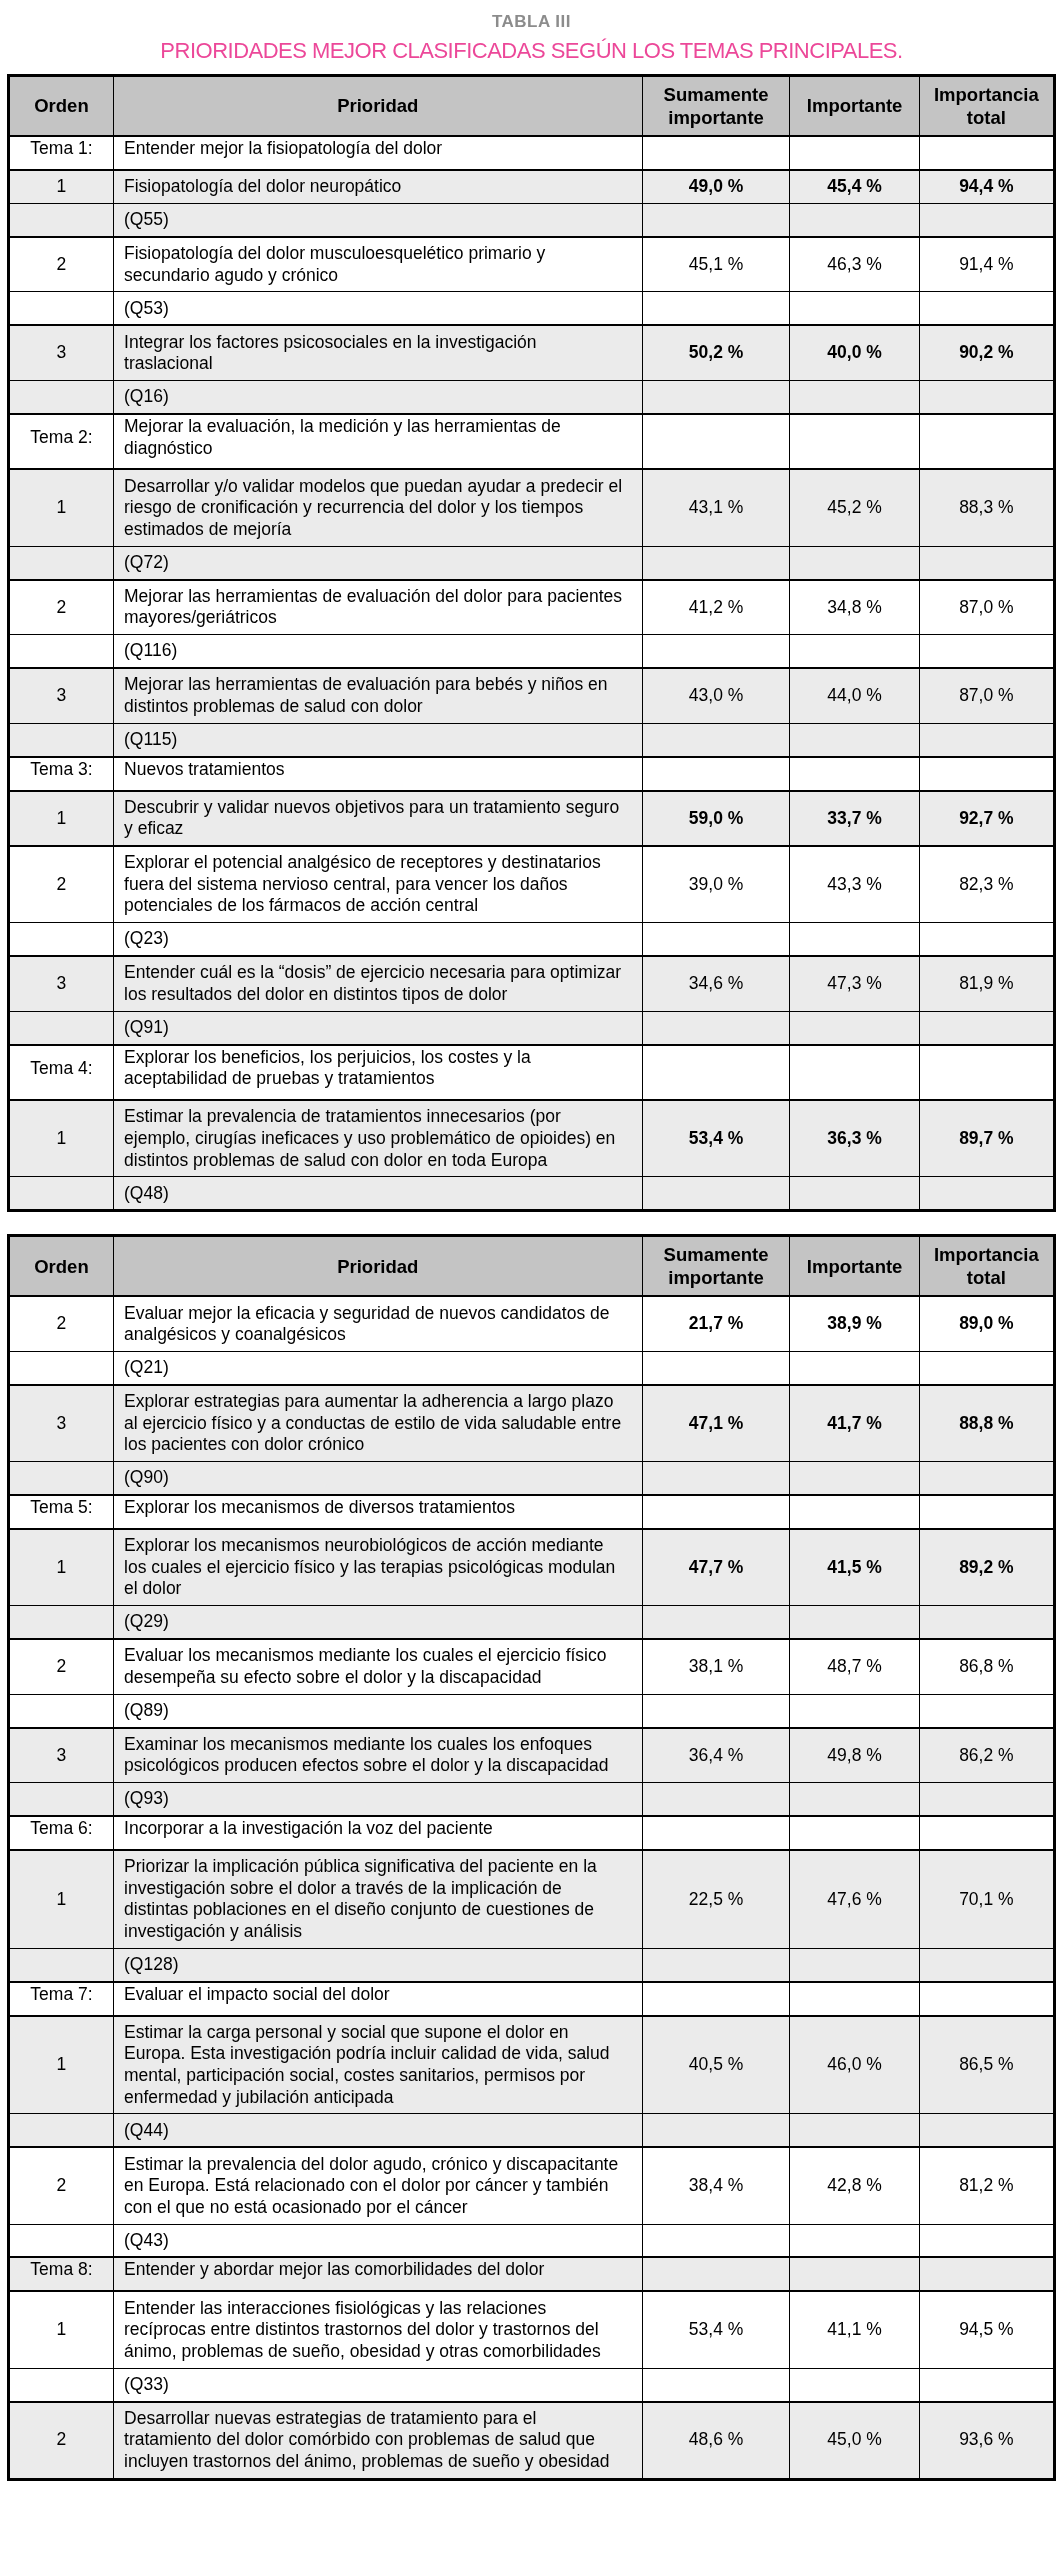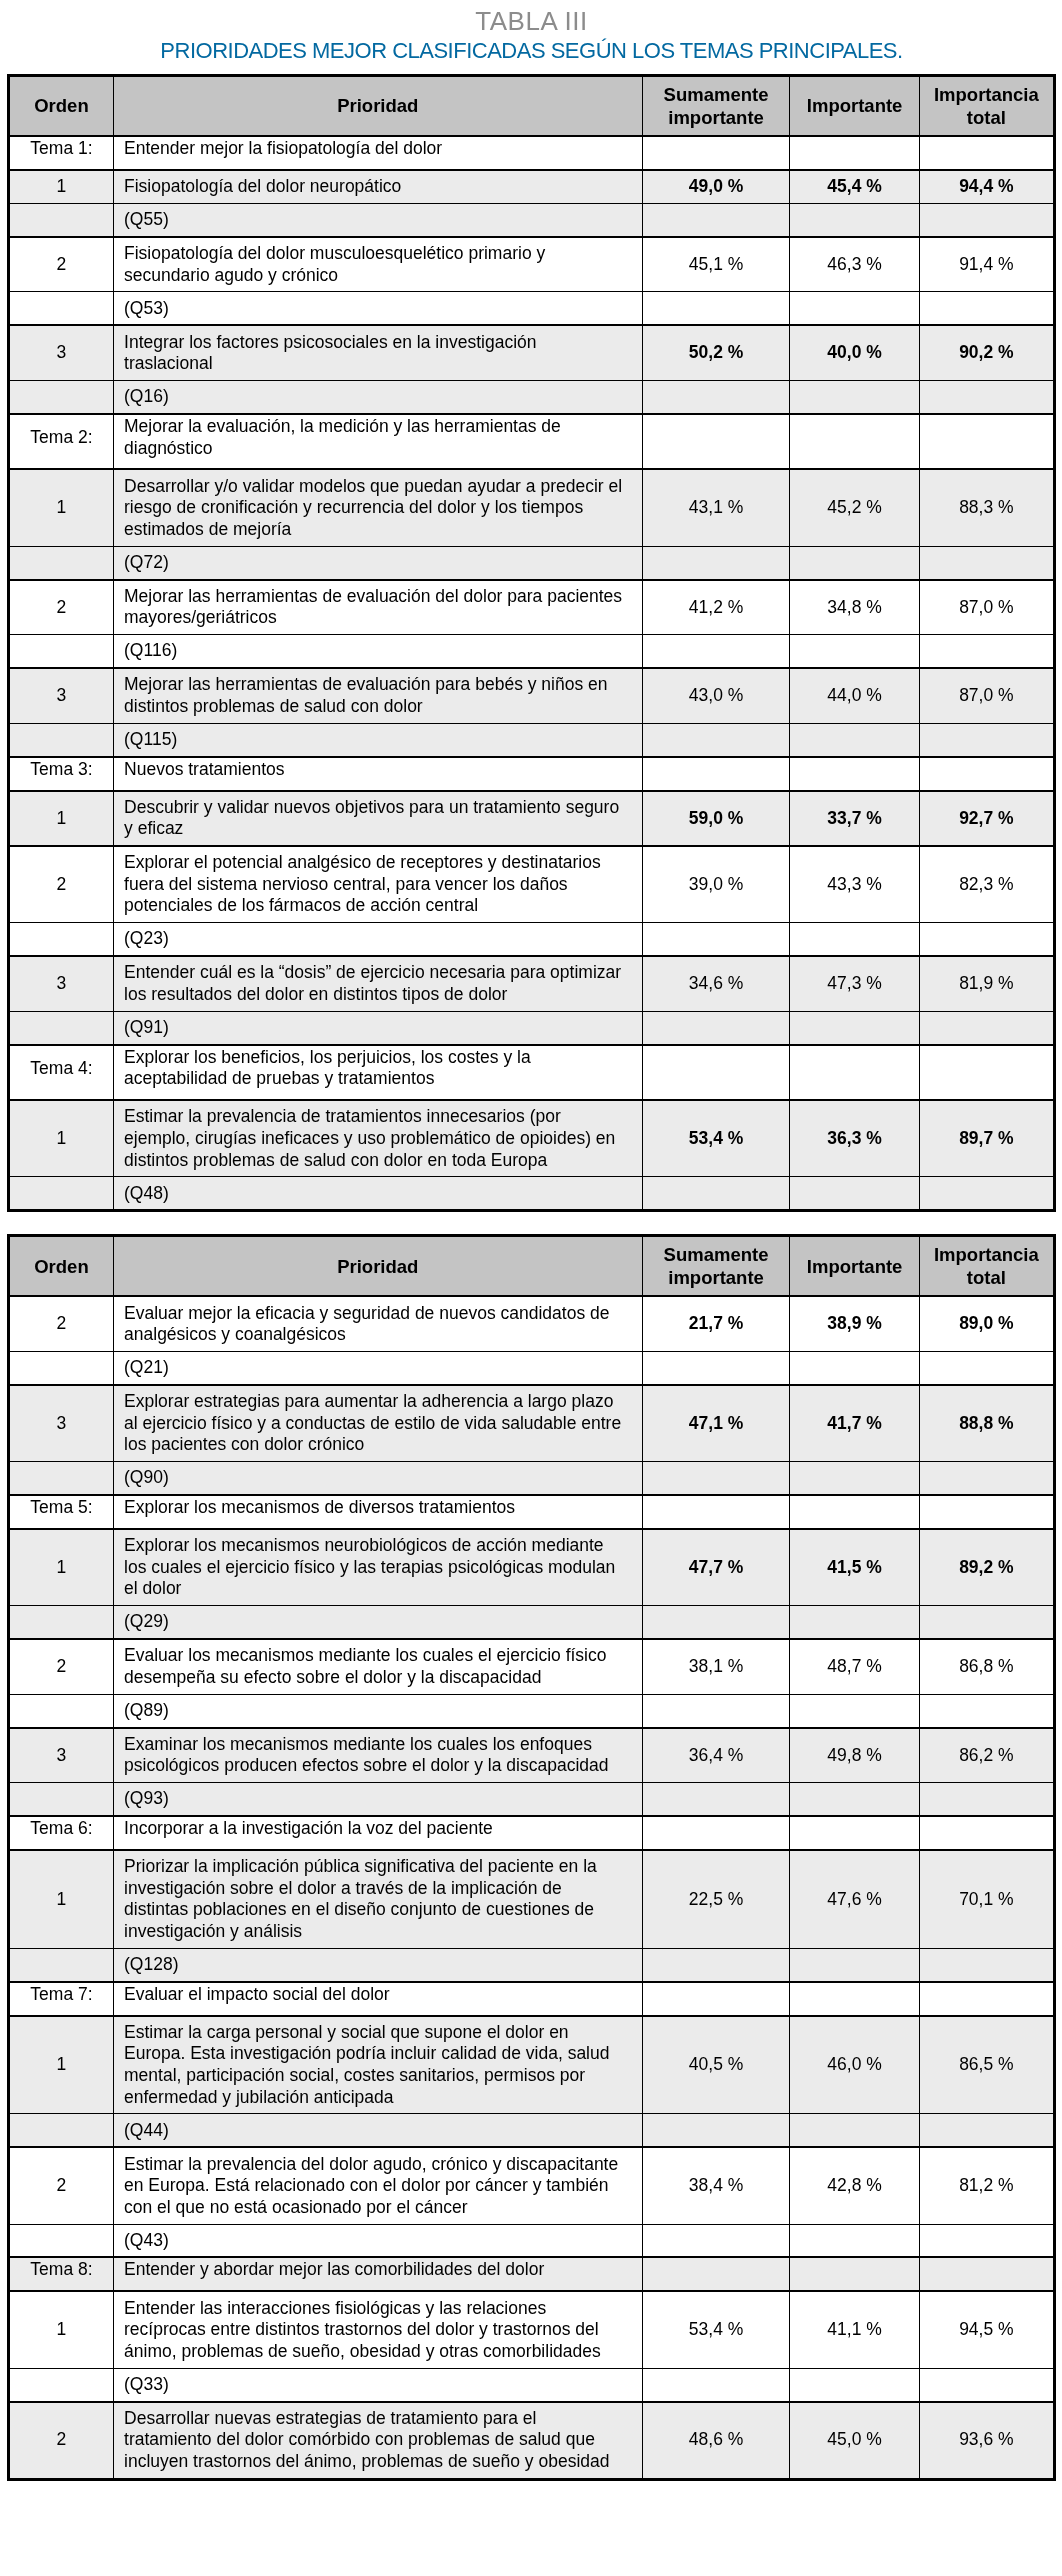--- a/index.html
+++ b/index.html
@@ -1,20 +1,20 @@
 <!DOCTYPE html>
 <html lang="es" style="font-size:8.2px"><head>
 <meta charset="utf-8">
 <style>
   html,body{margin:0;padding:0;background:#ffffff;}
   body{width:1063px;font-family:"Liberation Sans",sans-serif;color:#000;-webkit-font-smoothing:antialiased;}
   .page{padding:9.3px 7.2px 24px 7.2px;}
 
-  .title{text-align:center;font-size:26px;font-weight:normal;color:#8c8c8c;letter-spacing:0.5px;line-height:25px;}
-  .subtitle{text-align:center;font-size:22px;color:#0369a1;margin-top:4.1px;letter-spacing:-0.5px;line-height:26px;}
+  .title{text-align:center;font-size:17px;font-weight:bold;color:#8c8c8c;letter-spacing:0.5px;line-height:25px;}
+  .subtitle{text-align:center;font-size:22px;color:#ec4899;margin-top:4.1px;letter-spacing:-0.5px;line-height:26px;}
 
   table.grid{width:100%;border-collapse:collapse;border:3.1px solid #000;table-layout:fixed;margin-top:9.3px;}
   .table-gap{height:12.4px;}
 
   th{background:#c4c4c4;font-weight:bold;font-size:18.5px;line-height:23px;padding:6.2px 4.1px;
      text-align:center;vertical-align:middle;border-left:1px solid #000;}
   th:first-child{border-left:none;}
 
   td{font-size:17.5px;line-height:21.6px;vertical-align:middle;border-left:1px solid #000;
      padding:5.2px 6.2px;word-wrap:break-word;}

